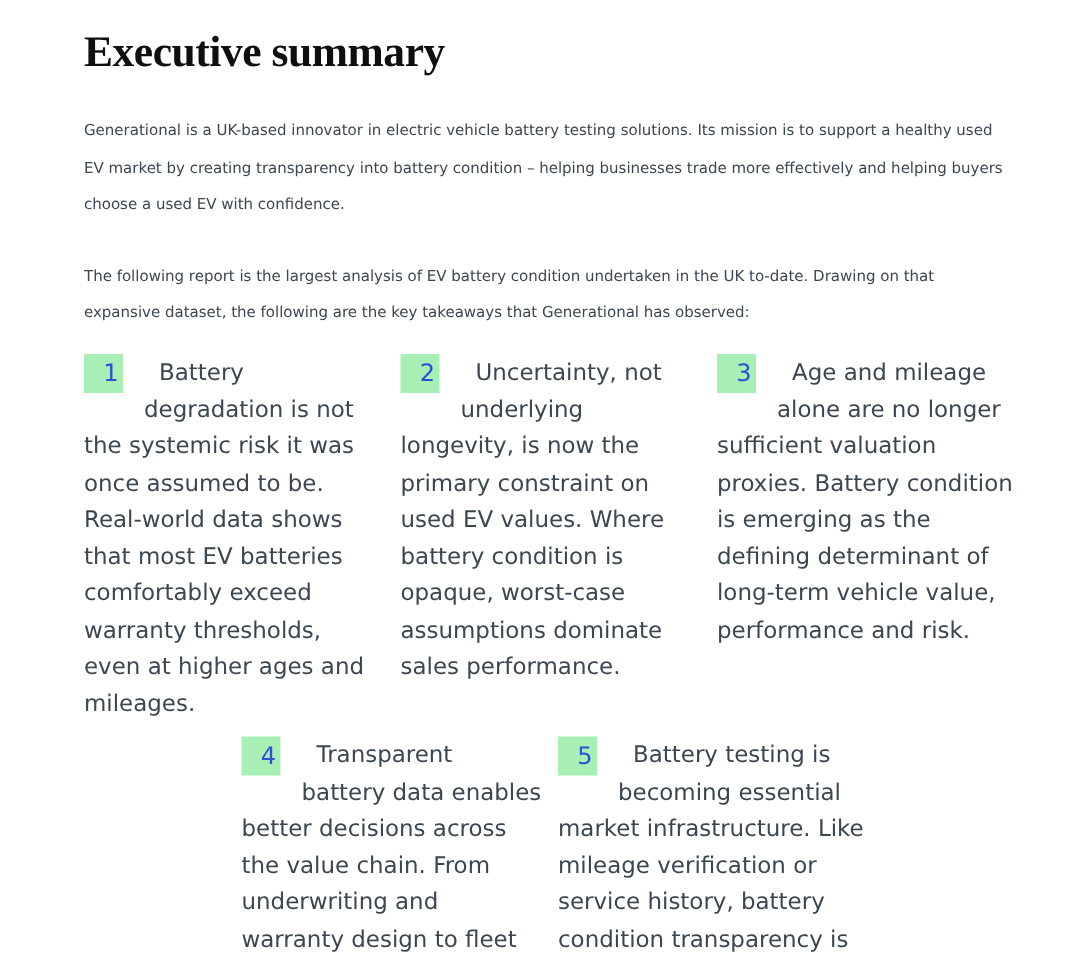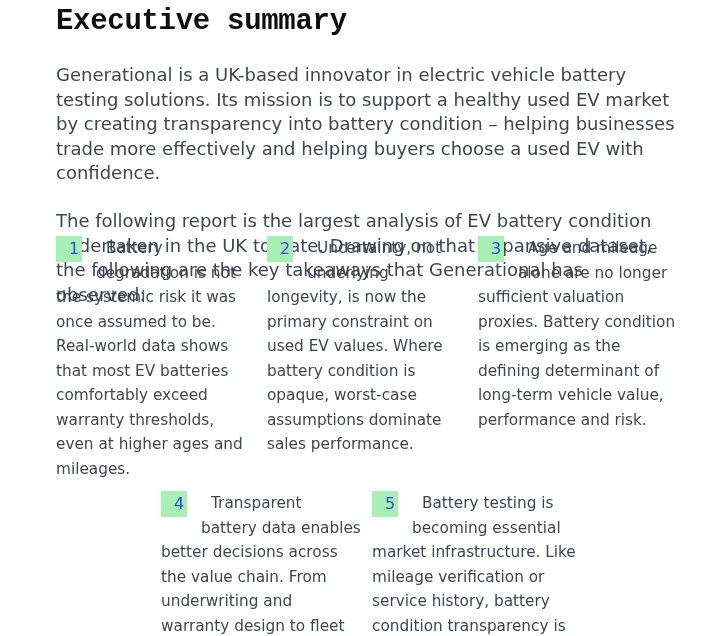--- a/index.html
+++ b/index.html
@@ -15,31 +15,31 @@
     overflow: hidden;
   }
   .page {
     position: relative;
     width: 720px;
     height: 636px;
     box-sizing: border-box;
     padding: 0 44px 0 56px;
   }
   .page-title {
-    font-family: Liberation Mono, monospace;
+    font-family: Liberation Serif, serif;
     font-size: 29px;
     font-weight: 700;
     letter-spacing: -0.3px;
     color: #0f0f10;
     margin: 0;
-    padding-top: 4px;
+    padding-top: 17px;
     line-height: 36px;
   }
   .intro {
-    font-size: 18px;
+    font-size: 10px;
     line-height: 24.6px;
     color: #3c4650;
     margin: 0;
     max-width: 620px;
   }
   .intro-1 { padding-top: 23px; }
   .intro-2 { padding-top: 23px; }
 
   .takeaways {
     position: absolute;

